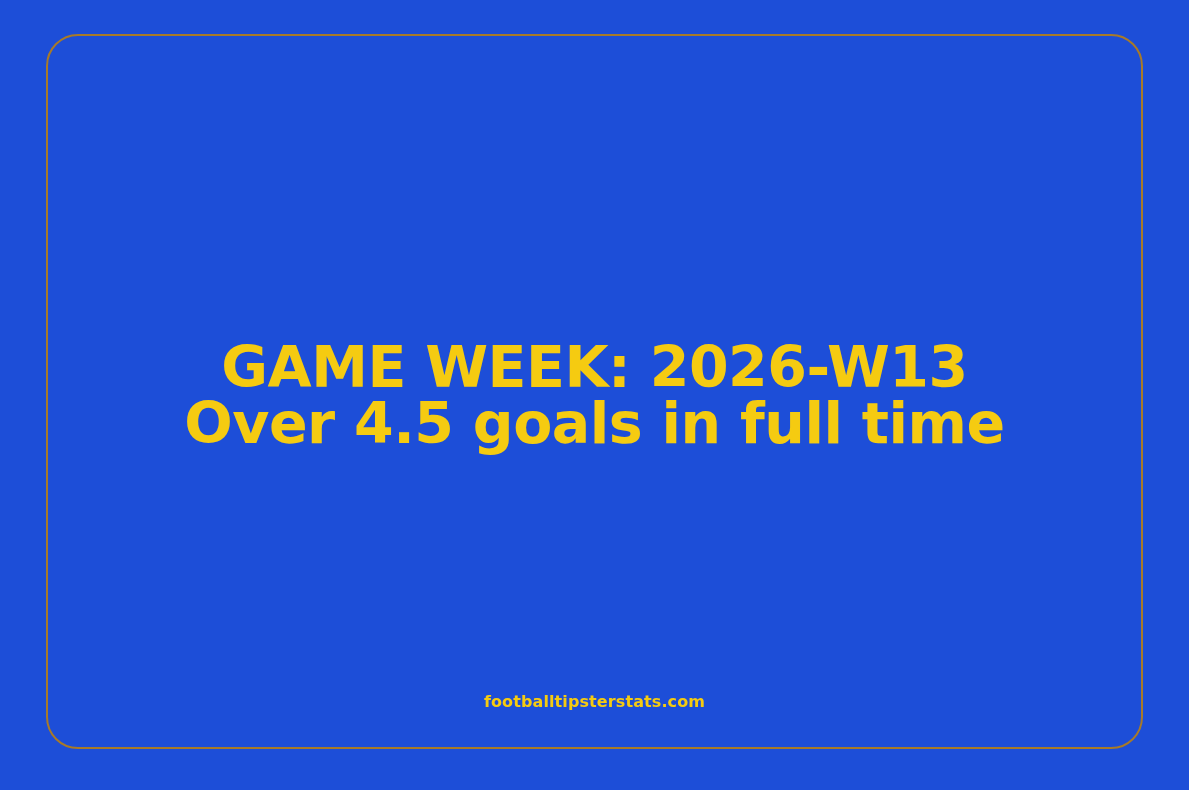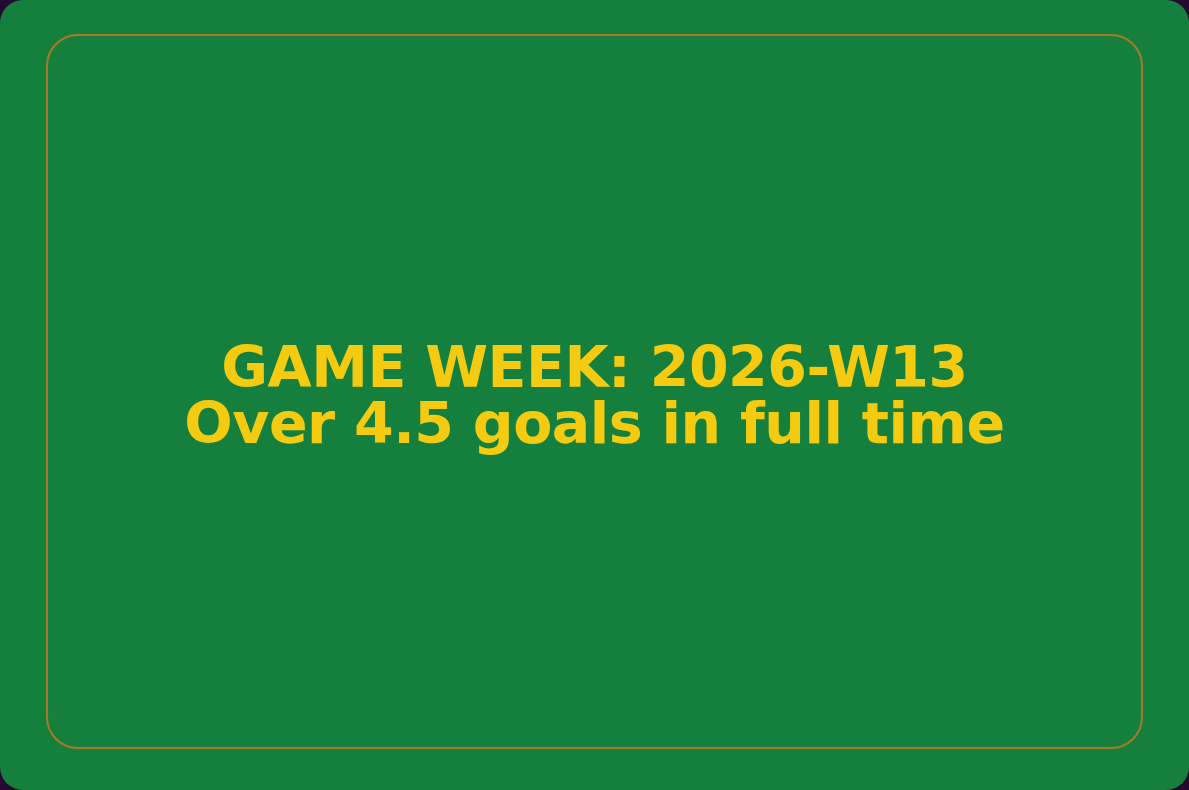--- a/index.html
+++ b/index.html
@@ -78,23 +78,24 @@
     font-family: "DejaVu Sans", "Liberation Sans", sans-serif;
     font-weight: 700;
     font-size: 16px;
     line-height: 20px;
     letter-spacing: 0.1px;
   }
 </style>
 </head>
 <body style="background: rgb(36, 10, 48);">
 
-<div id="banner-root" style="background: #15803d; border-radius: 23px;">
+<div id="banner-root" style="background: #1d4ed8;">
 
   <div id="card-frame" style="border-color: rgb(168, 122, 40); border-width: 2px; border-radius: 32px;"></div>
 
   <div id="headline-block">
     <span class="headline-line" id="headline-line-1" style="color: rgb(245, 203, 17);">GAME WEEK: 2026-W13</span>
     <span class="headline-line" id="headline-line-3" style="color: rgb(245, 203, 17);">Over 4.5 goals in full time</span>
   </div>
 
+  <div id="site-credit" style="color: rgb(245, 203, 17);">footballtipsterstats.com</div>
 
 </div>
 
 </body></html>

